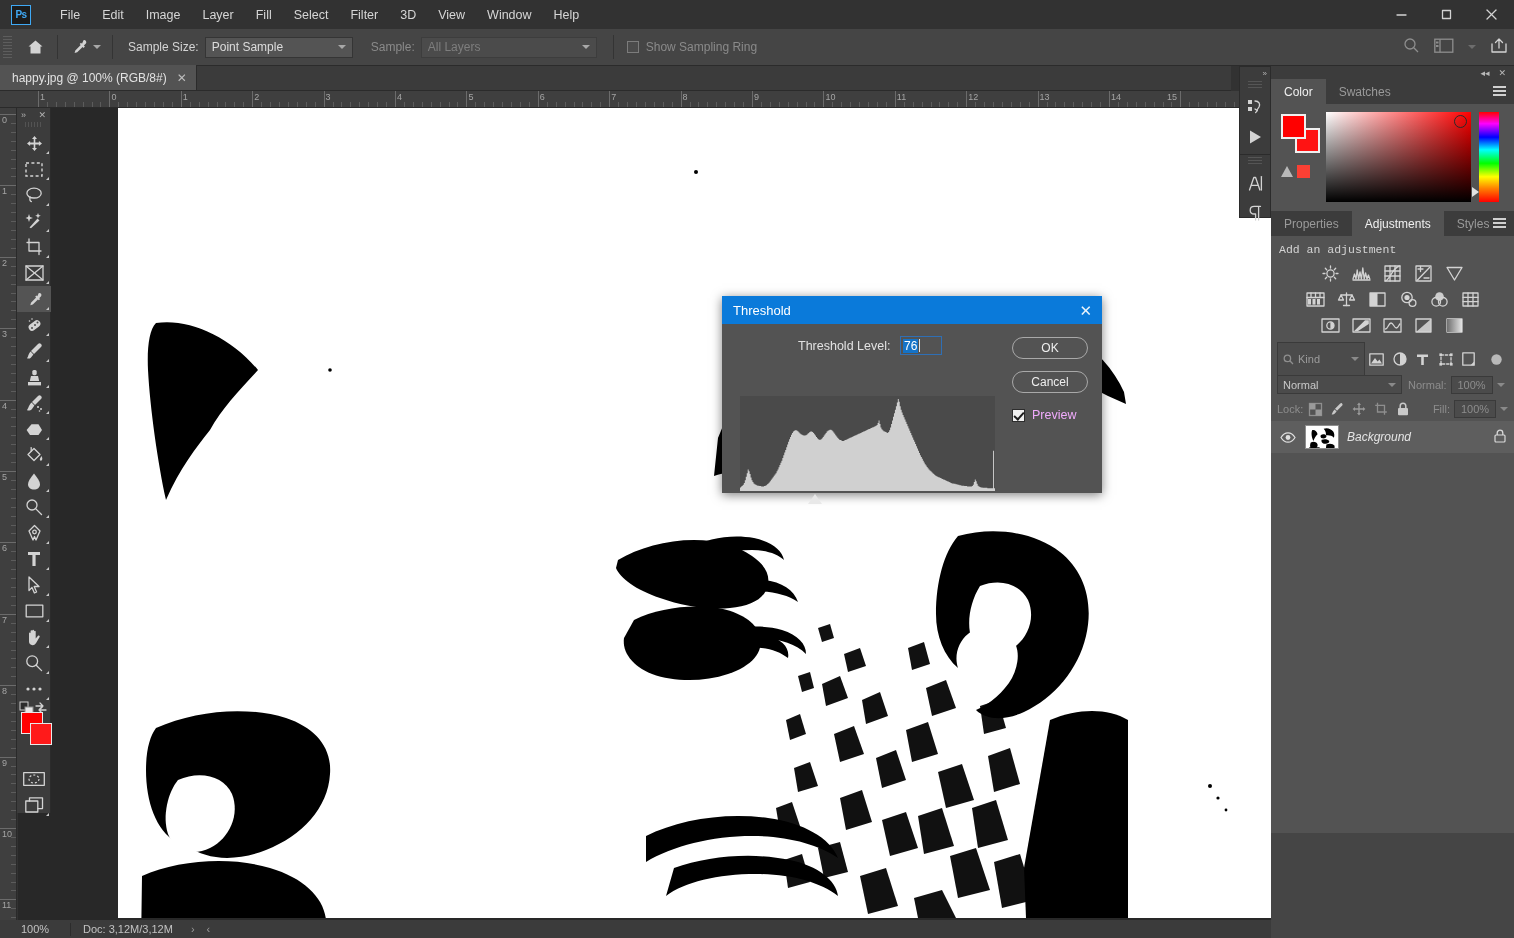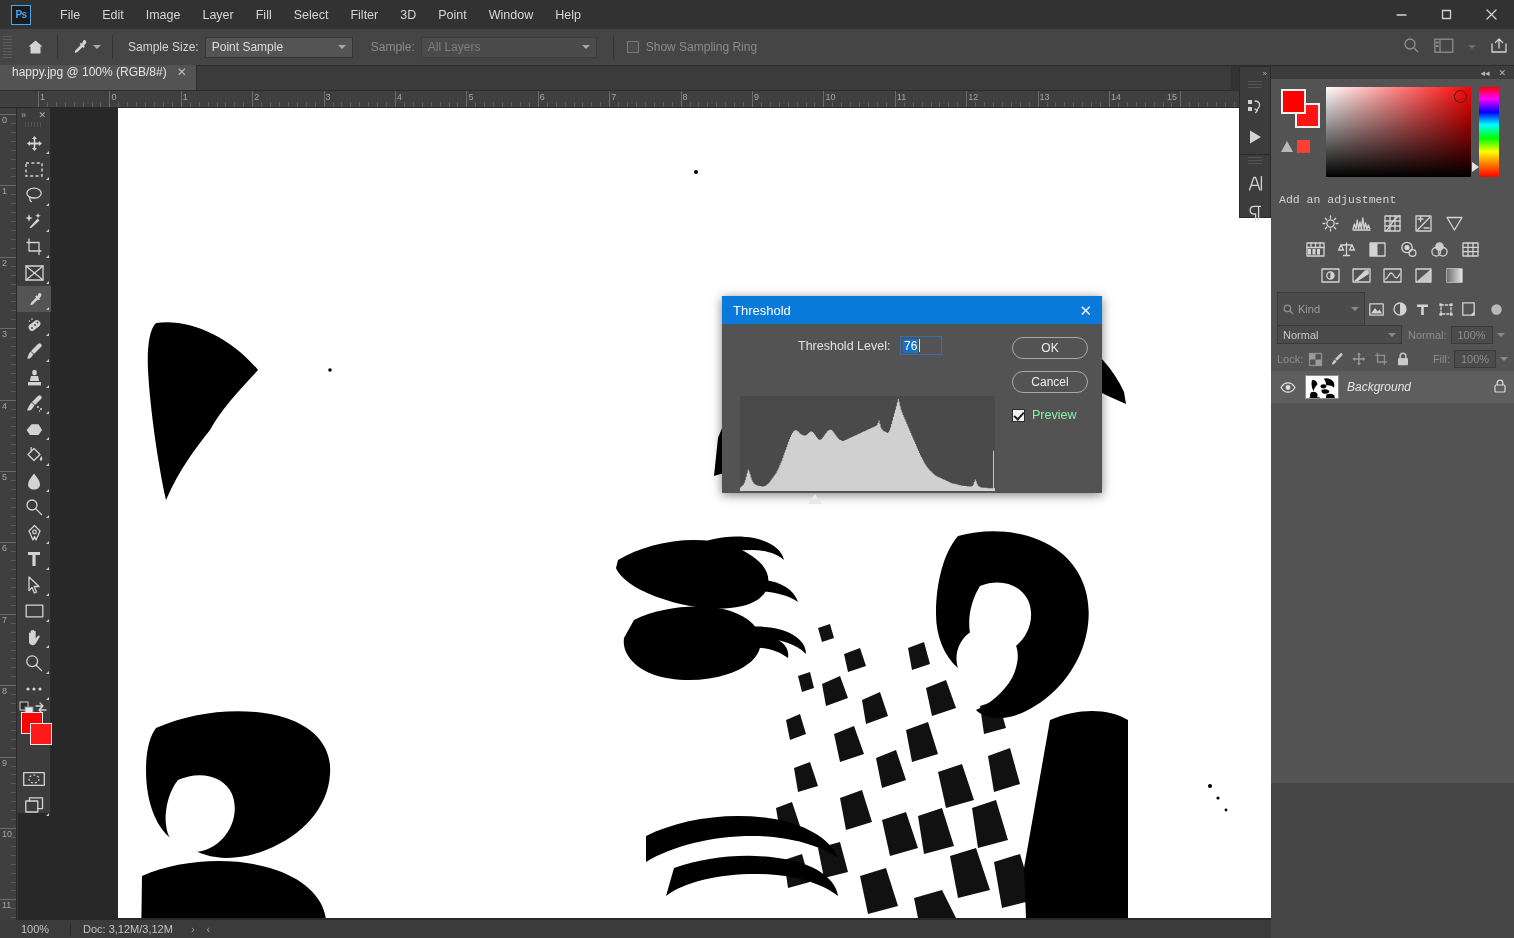--- a/index.html
+++ b/index.html
@@ -31,21 +31,21 @@
   .caret{width:0;height:0;border-left:4px solid transparent;border-right:4px solid transparent;border-top:4px solid #a8a8a8;}
   .ob-label{color:#d4d4d4;font-size:12px;margin-left:8px;}
   .ob-label.dim{color:#8a8a8a;}
   .ob-select{height:21px;min-width:148px;background:#545454;border:1px solid #353535;color:#dcdcdc;font-size:12px;display:flex;align-items:center;padding:0 6px;justify-content:space-between;margin-left:6px;}
   .ob-select.dim{color:#7e7e7e;border-color:#3d3d3d;background:#4b4b4b;}
   .chk{width:12px;height:12px;border:1px solid #7c7c7c;background:#4b4b4b;display:inline-block;}
   .ob-right{position:absolute;right:6px;display:flex;align-items:center;gap:14px;}
 
   
   .tabbar{position:absolute;left:0;top:66px;width:1231px;height:25px;background:#3b3b3b;border-bottom:1px solid #2b2b2b;display:flex;align-items:flex-end;}
-  .doctab{height:25px;background:#535353;display:flex;padding:0 9px 0 12px;gap:10px;font-size:12px;color:#e2e2e2;border-right:1px solid #2b2b2b;}
+  .doctab{height:25px;background:#535353;display:flex;align-items:center;padding:0 9px 0 12px;gap:10px;font-size:12px;color:#e2e2e2;border-right:1px solid #2b2b2b;}
   .doctab .x{color:#bdbdbd;font-size:12px;}
 
   
   .ruler-h{position:absolute;left:0;top:91px;width:1271px;height:17px;background:#3f3f3f;border-bottom:1px solid #2a2a2a;overflow:hidden;}
   .ruler-v{position:absolute;left:0;top:108px;width:17px;height:812px;background:#3f3f3f;border-right:1px solid #2a2a2a;overflow:hidden;}
   .rtickL{position:absolute;top:0;width:1px;height:17px;background:#6b6b6b;}
   .rtickS{position:absolute;top:11px;width:1px;height:6px;background:#5c5c5c;}
   .rlab{position:absolute;top:1px;font-size:9px;color:#a5a5a5;padding-left:2px;}
   .vtickL{position:absolute;left:0;height:1px;width:17px;background:#6b6b6b;}
   .vtickS{position:absolute;left:11px;height:1px;width:6px;background:#5c5c5c;}
@@ -141,21 +141,21 @@
   .thr-caret{width:1px;height:13px;background:#e0e0e0;margin-left:1px;}
   .histo{position:absolute;left:18px;top:72px;width:255px;height:95px;background:#4a4a4a;}
   .histo svg{display:block;}
   .thr-slider{position:absolute;left:86px;top:170px;width:0;height:0;border-left:7px solid transparent;border-right:7px solid transparent;border-bottom:10px solid #e8e8e8;}
   .dbtn{position:absolute;left:290px;width:76px;height:22px;border:1px solid #a9a9a9;border-radius:11px;background:#535353;color:#eee;font-size:12px;display:flex;align-items:center;justify-content:center;}
   .dbtn.ok{top:13px;}
   .dbtn.cancel{top:47px;}
   .prevwrap{position:absolute;left:290px;top:84px;display:flex;align-items:center;gap:7px;}
   .prevbox{width:13px;height:13px;background:#f0f0f0;border:1px solid #2d2d2d;position:relative;}
   .prevbox:after{content:"";position:absolute;left:3px;top:0px;width:4px;height:8px;border:solid #1c1c1c;border-width:0 2px 2px 0;transform:rotate(42deg);}
-  .prevlbl{font-size:12.5px;color:#86efac;}
+  .prevlbl{font-size:12.5px;color:#f0abfc;}
 
   svg{overflow:visible;}
   .ic{fill:none;stroke:#d3d3d3;stroke-width:1.3;stroke-linecap:round;stroke-linejoin:round;}
   .icf{fill:#d3d3d3;}
   .icdim{fill:none;stroke:#8e8e8e;stroke-width:1.3;}
 </style>
 </head>
 <body>
 
 <div id="app">
@@ -164,21 +164,21 @@
     <div class="ps-logo">Ps</div>
     <div class="menubar">
       <div class="mi">File</div>
       <div class="mi">Edit</div>
       <div class="mi">Image</div>
       <div class="mi">Layer</div>
       <div class="mi">Fill</div>
       <div class="mi">Select</div>
       <div class="mi">Filter</div>
       <div class="mi">3D</div>
-      <div class="mi">Point</div>
+      <div class="mi">View</div>
       <div class="mi">Window</div>
       <div class="mi">Help</div>
     </div>
     <div class="wincontrols">
       <div class="wb">
         <svg width="11" height="11">
             <line x1="1" y1="6" x2="10" y2="6" class="ic"></line>
           </svg>
       </div>
       <div class="wb">
@@ -859,37 +859,48 @@
         </svg>
     </div>
   </div>
 
   <div class="rightcol">
 
     <div class="panel-hdr">
       <span>◂◂</span>
       <span>✕</span>
     </div>
+    <div class="tabstrip">
+      <div class="ptab active">Color</div>
+      <div class="ptab">Swatches</div>
+      <div class="pmenu"></div>
+    </div>
     <div class="colorpanel">
       <div class="cp-left">
         <div class="cp-bg"></div>
         <div class="cp-fg"></div>
         <div class="cp-warn">
           <span class="tri"></span>
           <span class="sq"></span>
         </div>
       </div>
       <div class="cp-field">
         <div class="cp-ring"></div>
       </div>
       <div class="cp-hue">
         <div class="cp-huemark"></div>
       </div>
     </div>
 
+    <div class="tabstrip">
+      <div class="ptab">Properties</div>
+      <div class="ptab active">Adjustments</div>
+      <div class="ptab">Styles</div>
+      <div class="pmenu"></div>
+    </div>
     <div class="adjpanel">
       <div class="adj-title">Add an adjustment</div>
       <div class="adj-row">
         <div class="adj-ico">
             <svg width="17" height="17" viewBox="0 0 17 17">
               <circle cx="8.5" cy="8.5" r="3.6" class="ic"></circle>
               <path d="M8.5 1 V3 M8.5 14 V16 M1 8.5 H3 M14 8.5 H16 M3.3 3.3 L4.7 4.7 M12.3 12.3 L13.7 13.7 M13.7 3.3 L12.3 4.7 M4.7 12.3 L3.3 13.7" class="ic"></path>
             </svg>
           </div>
         <div class="adj-ico">

